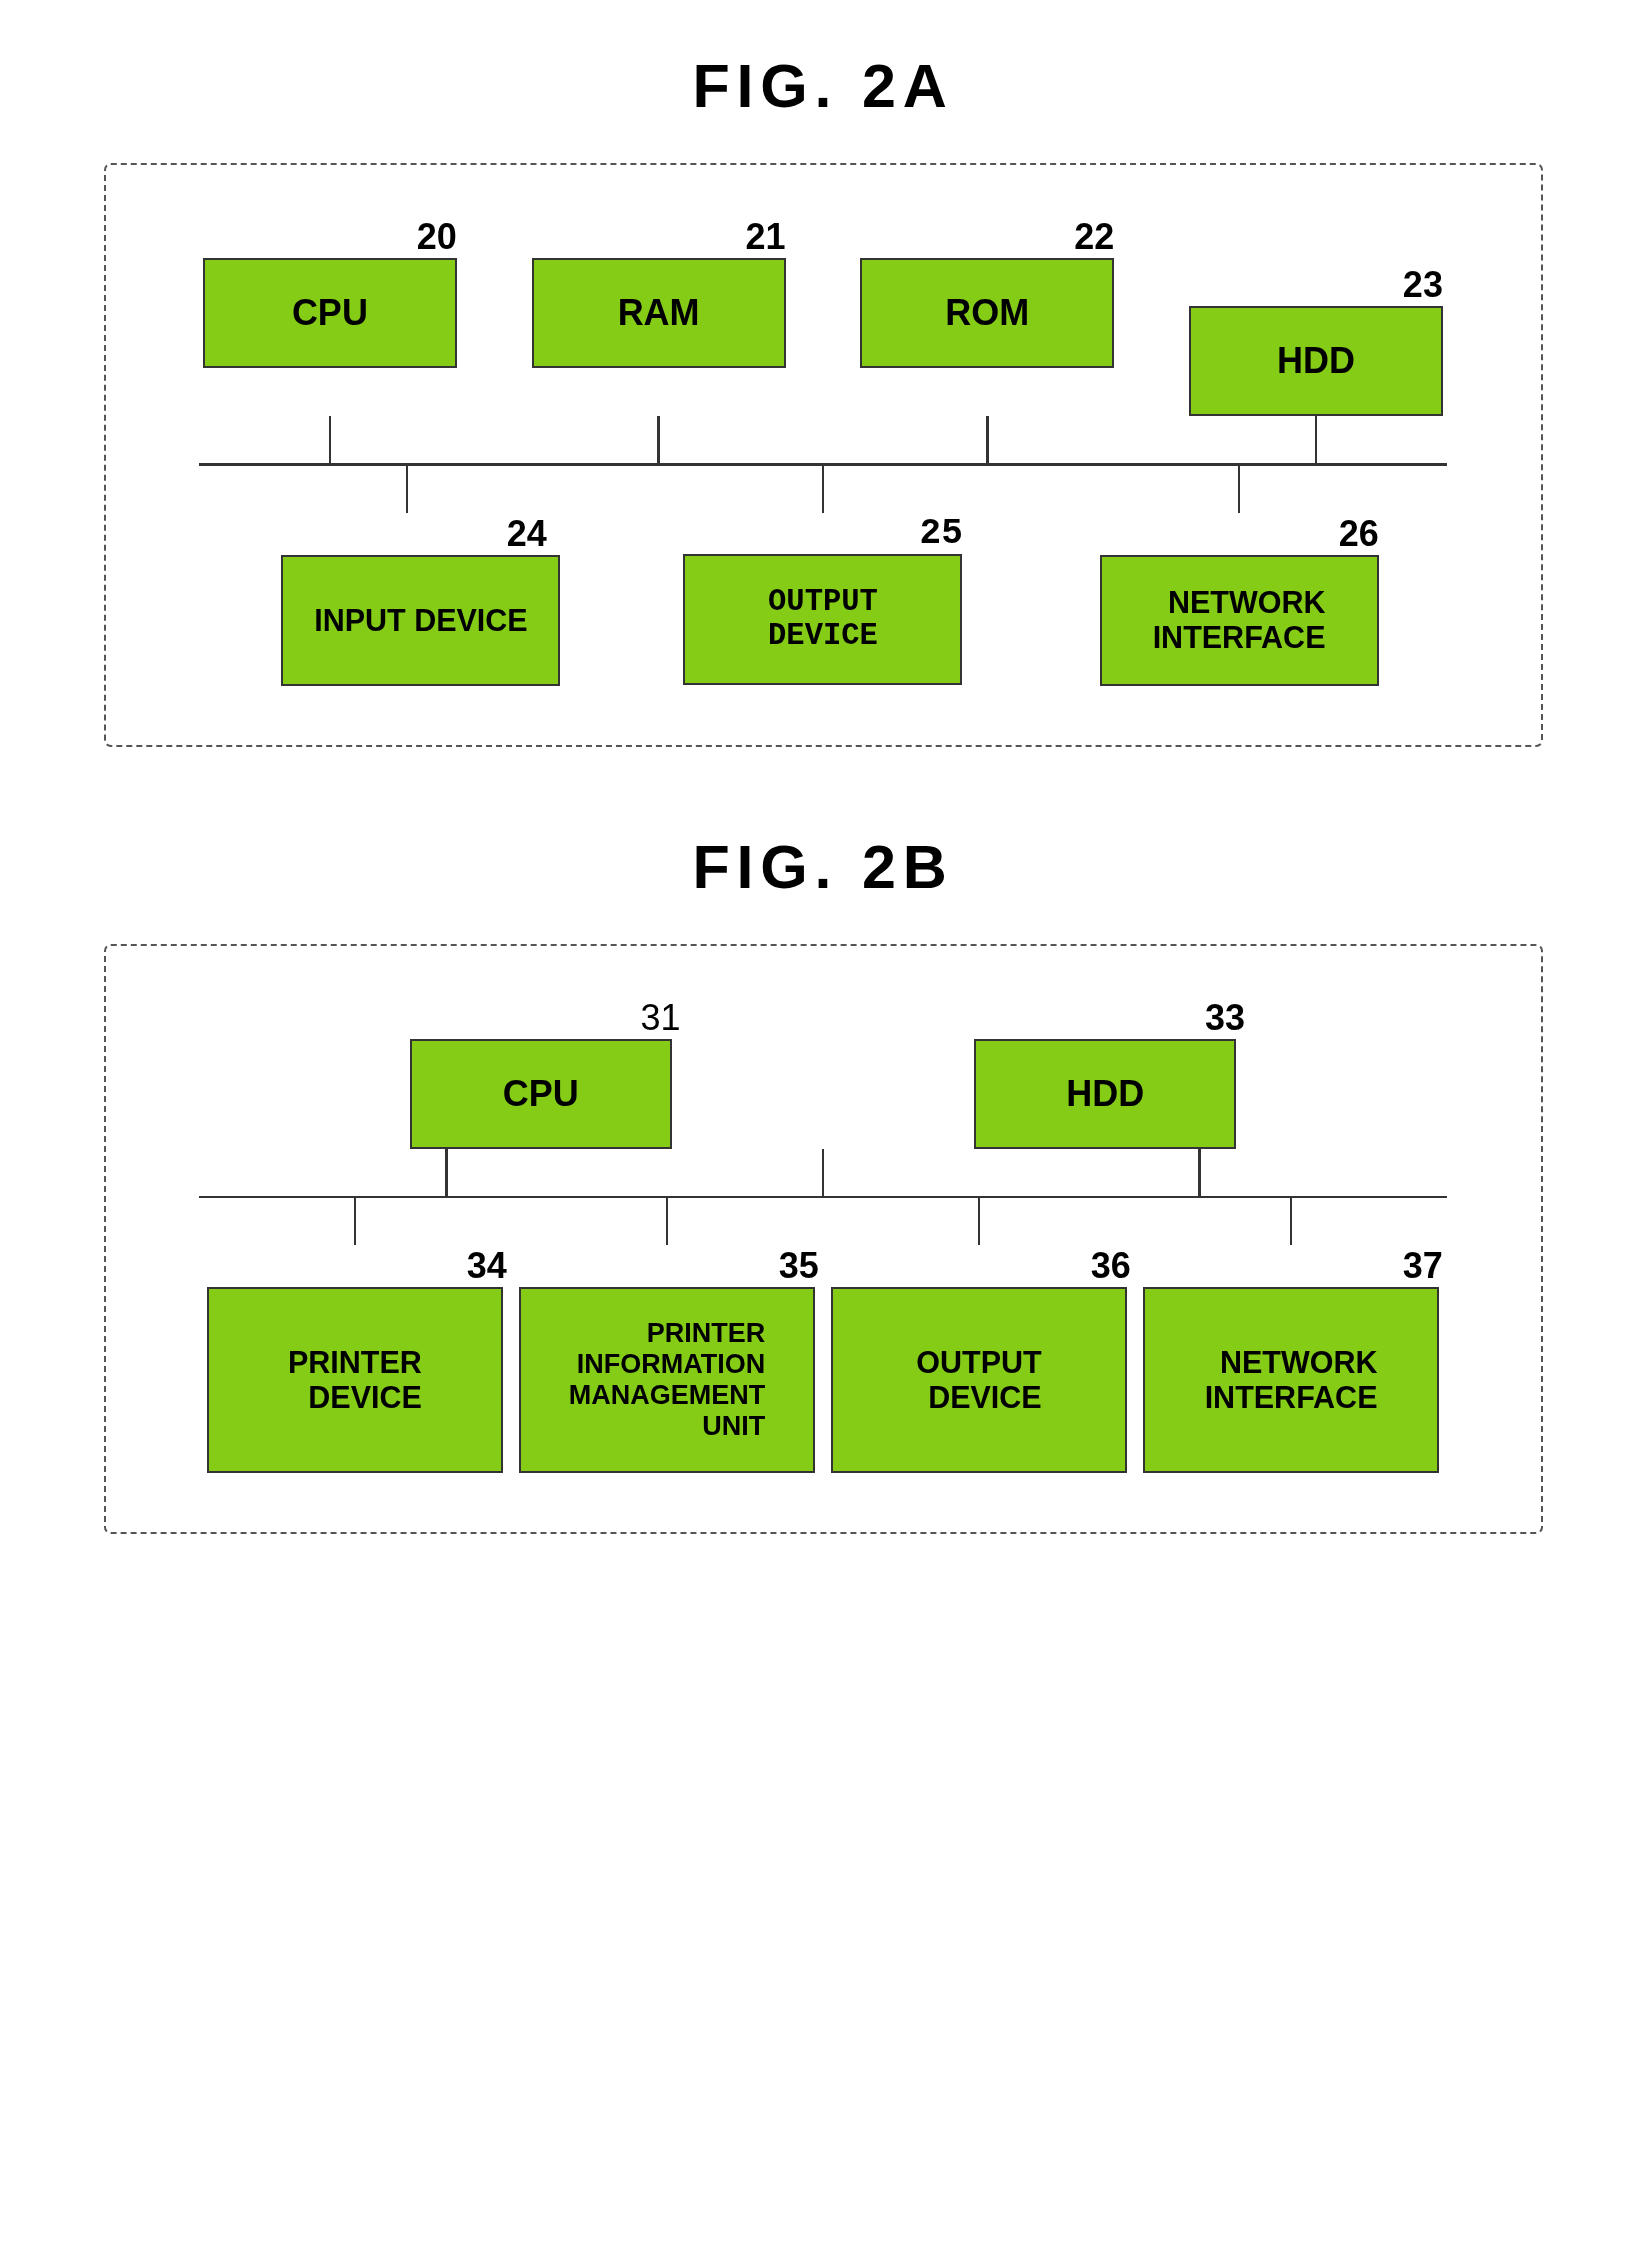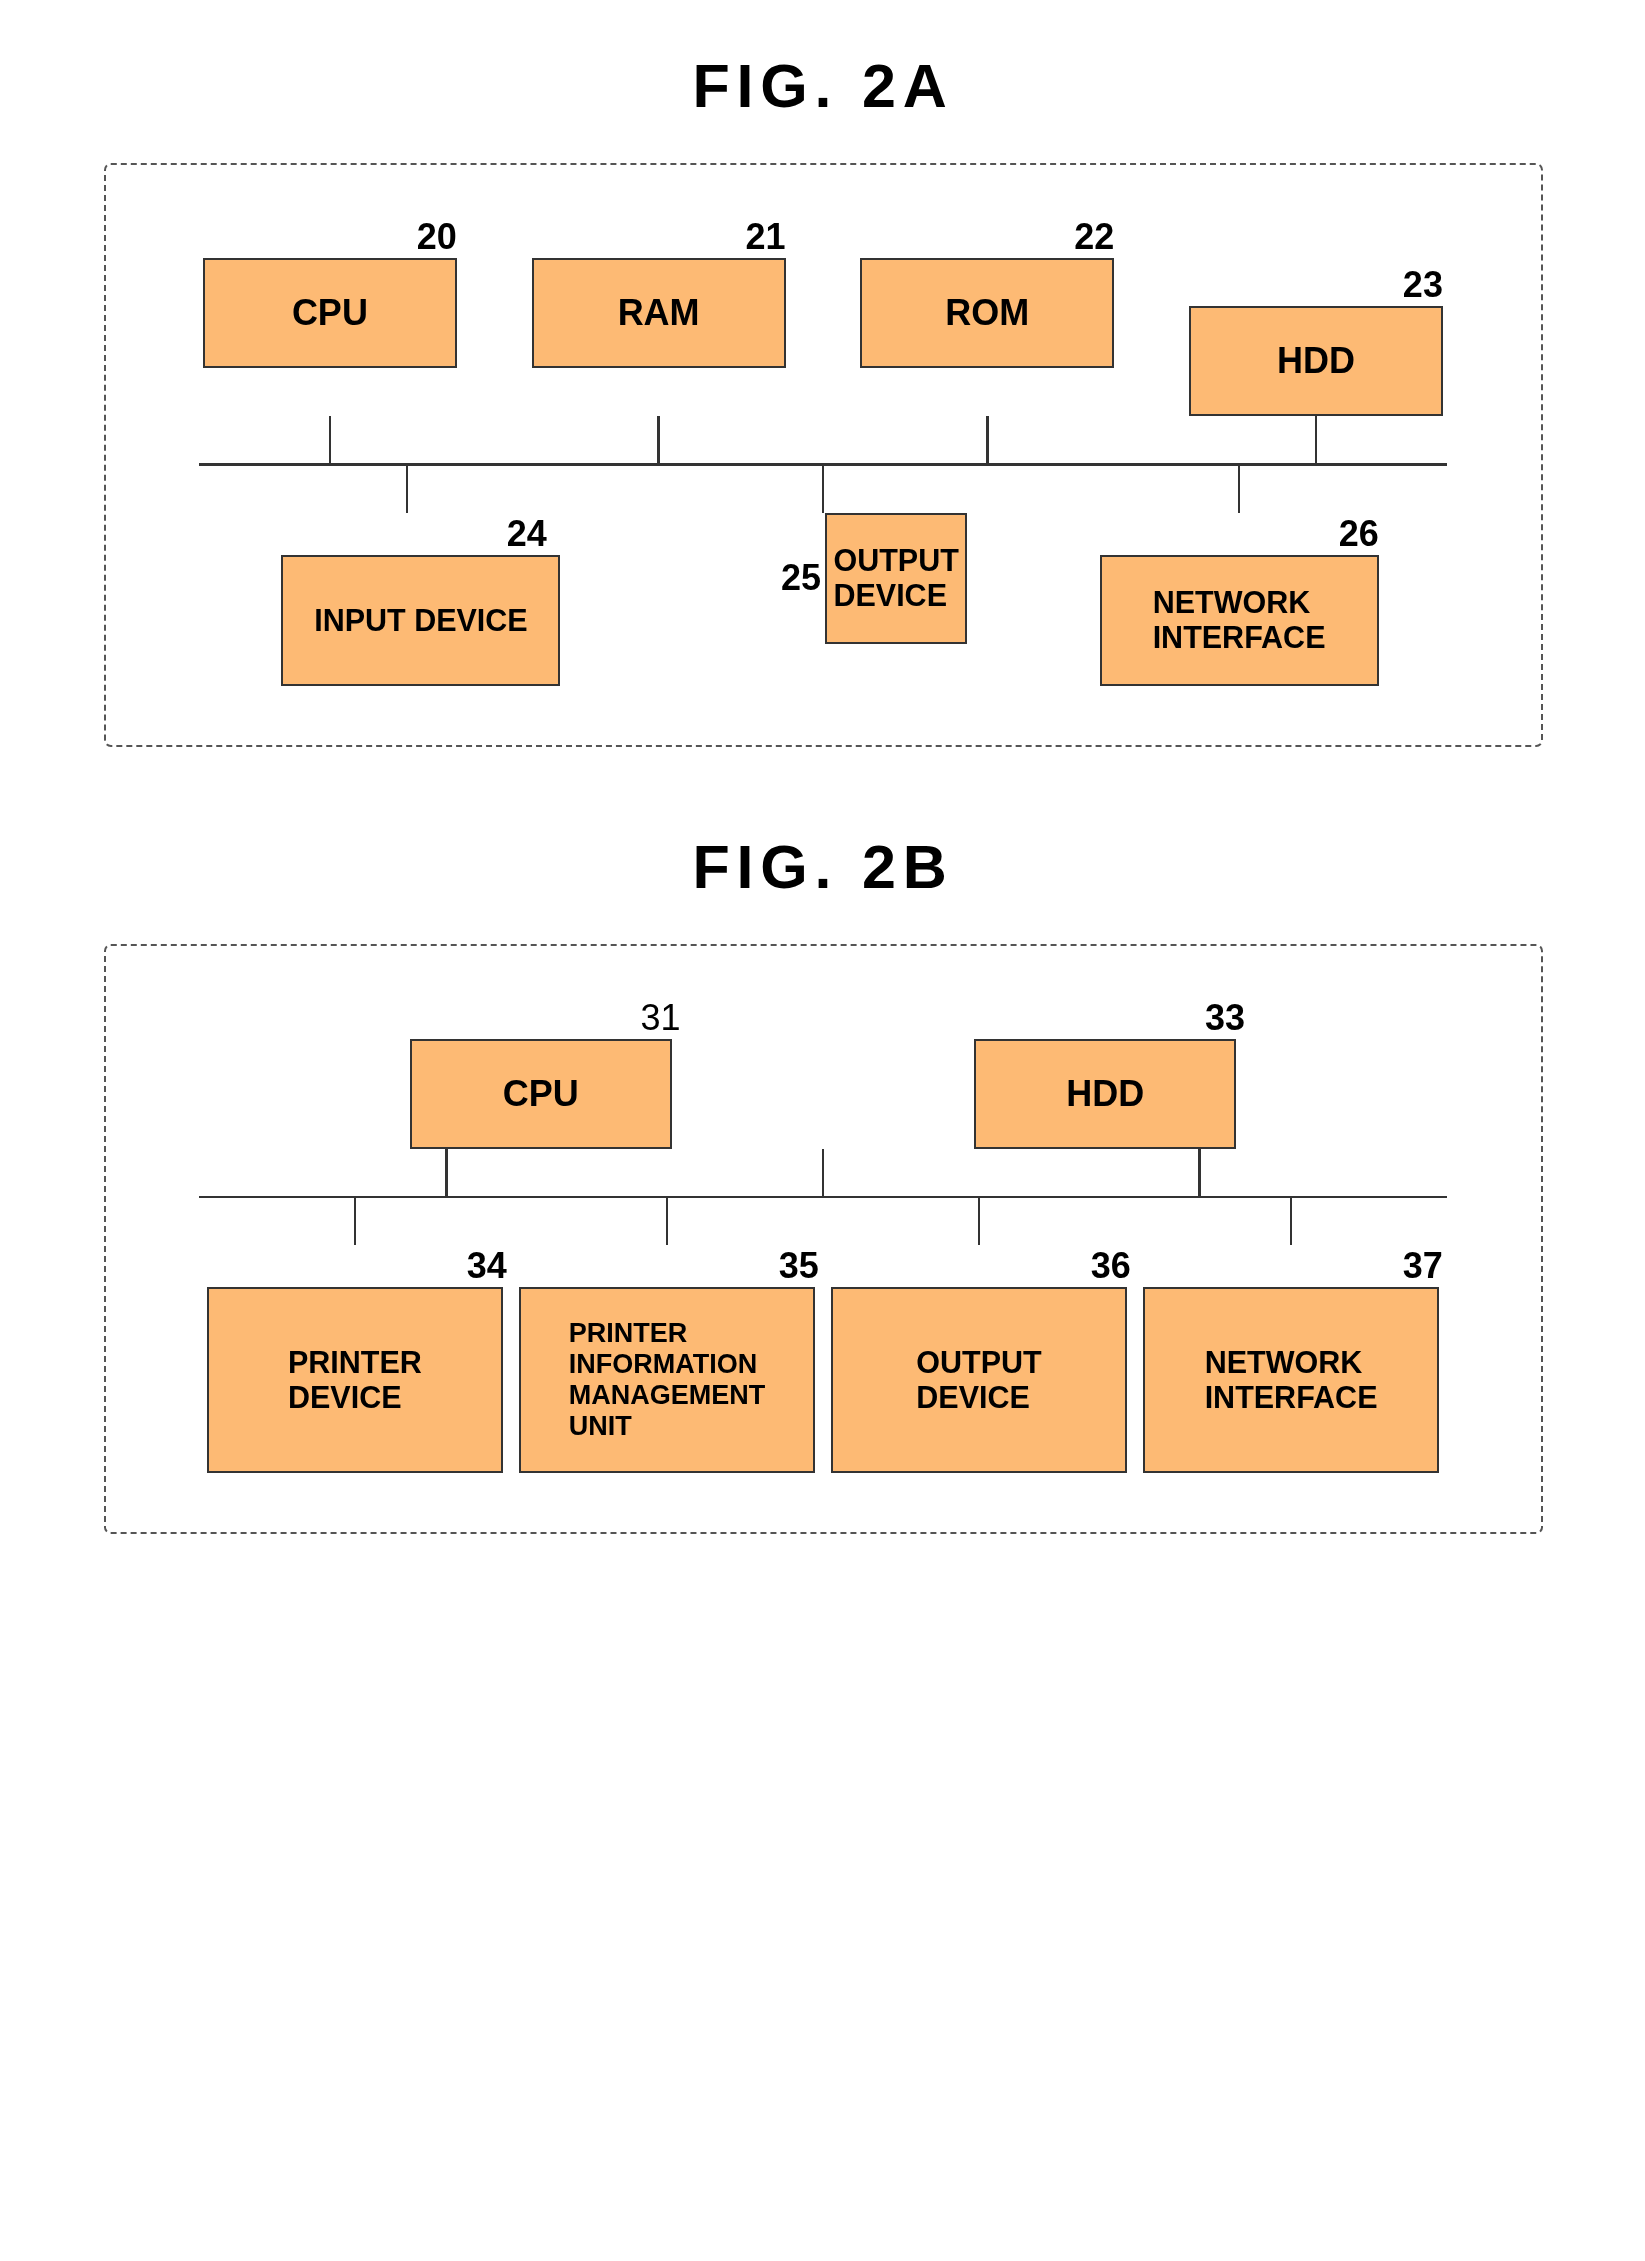--- a/index.html
+++ b/index.html
@@ -32,22 +32,22 @@
       position: relative;
     }
 
     .component-box {
       border: 2.5px solid #333;
       display: flex;
       align-items: center;
       justify-content: center;
       font-size: 32px;
       font-weight: bold;
-      text-align: left;
-      background: #fdba74;
+      text-align: right;
+      background: #84cc16;
     }
 
     
     .fig2a .component-box {
       width: 254px;
       height: 110px;
     }
 
     
     .fig2b .component-box {
@@ -118,21 +118,21 @@
       </div>
   </div>
 
   <div style="display:flex; justify-content:space-around; padding:0 25.4px; align-items:flex-start;">
 
     <div style="display:flex;flex-direction:column;align-items:center;width:288px;">
       <div style="width:100%;text-align:right;font-size:36px;font-weight:bold;padding-right:4.2px;">24</div>
       <div class="component-box" style="width:279px;height:131px;font-size:30.5px;margin-left:28px;">INPUT DEVICE</div>
     </div>
 
-    <div style="display:flex;flex-direction:row;align-items:center;width:288px;">
+    <div style="display:flex;flex-direction:column;align-items:center;width:288px;font-family:Liberation Mono, monospace;">
       <div style="width:100%;text-align:right;font-size:36px;font-weight:bold;padding-right:4.2px;">25</div>
       <div class="component-box" style="width:279px;height:131px;font-size:30.5px;white-space:pre-line;">OUTPUT
 DEVICE</div>
     </div>
 
     <div style="display:flex;flex-direction:column;align-items:center;width:288px;">
       <div style="width:100%;text-align:right;font-size:36px;font-weight:bold;padding-right:4.2px;">26</div>
       <div class="component-box" style="width:279px;height:131px;font-size:30.5px;white-space:pre-line;">NETWORK
 INTERFACE</div>
     </div>

